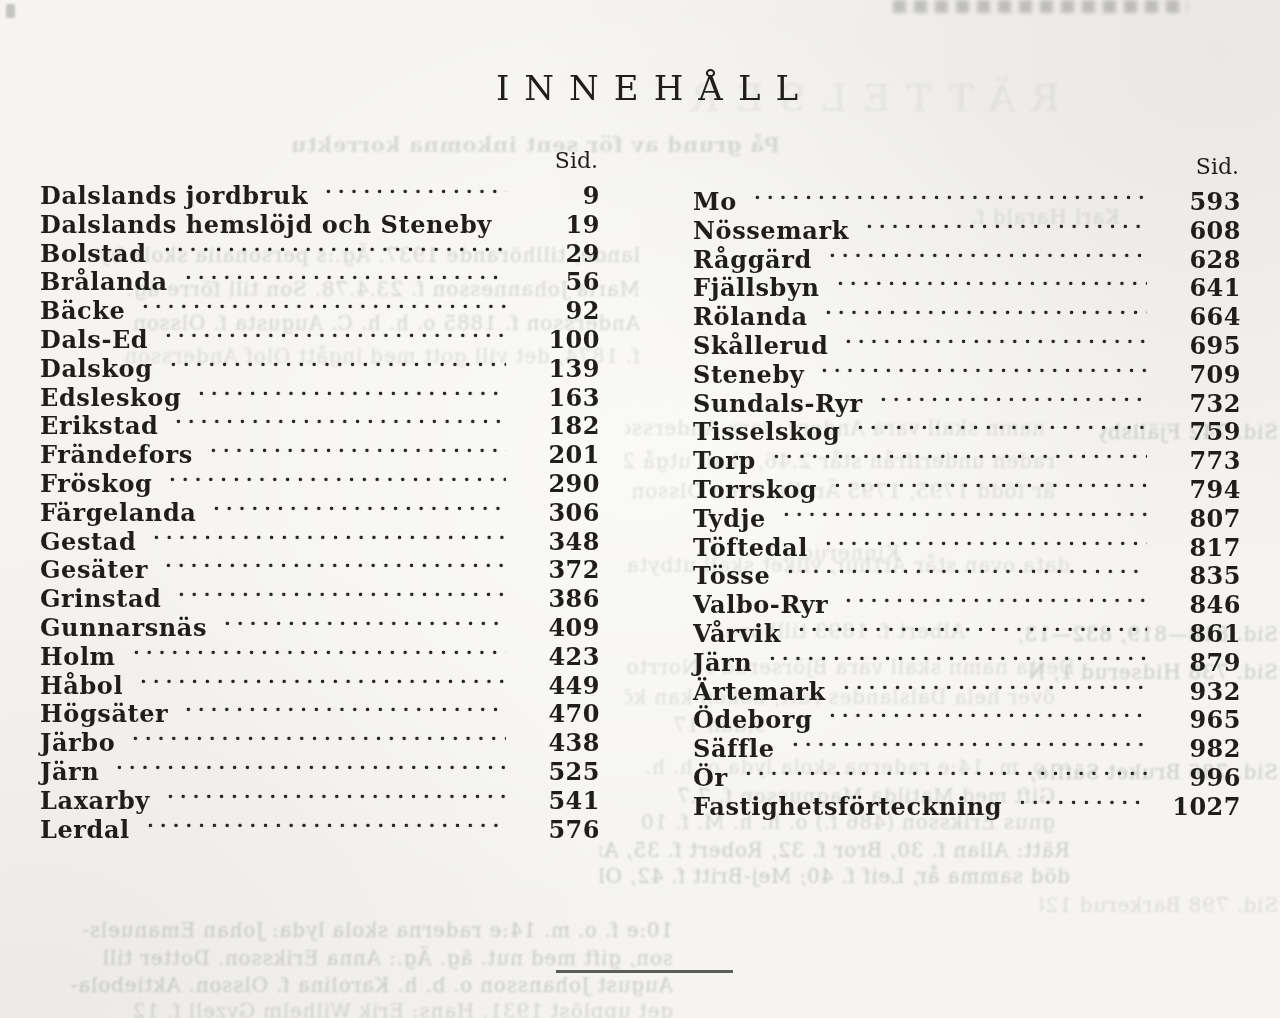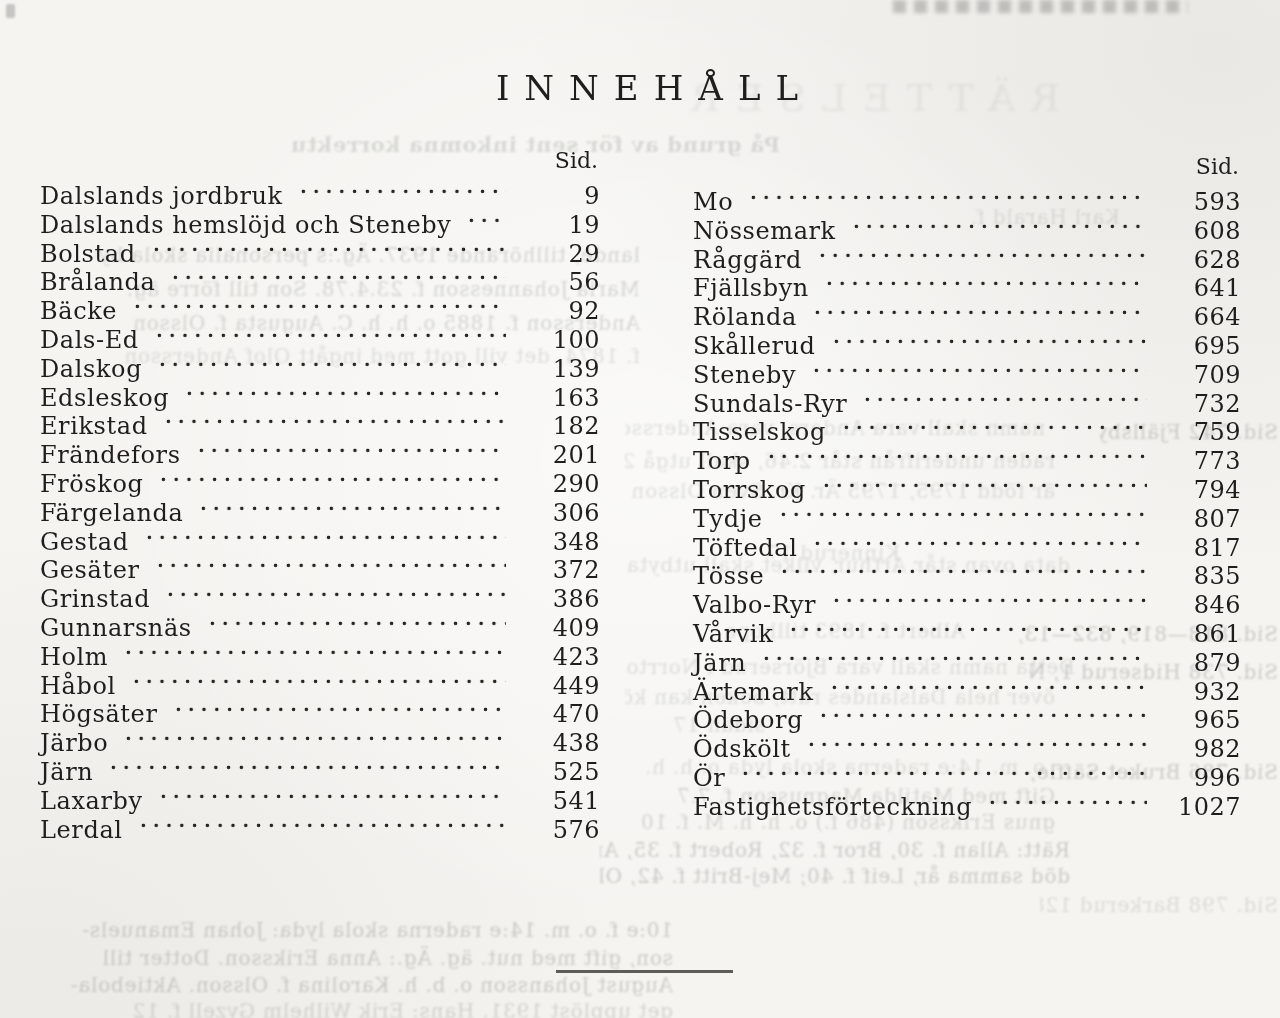--- a/index.html
+++ b/index.html
@@ -28,21 +28,21 @@
   .corner-mark{position:absolute;background:rgba(110,110,108,.35);filter:blur(1px);border-radius:2px;}
   
   .title{
     position:absolute;top:68px;left:0;width:1280px;padding-left:14px;box-sizing:border-box;
     text-align:center;font-size:34px;letter-spacing:15px;text-indent:15px;
   }
   .toc-col{position:absolute;}
   .col-left{left:40px;top:148px;width:560px;}
   .col-right{left:693px;top:154px;width:548px;}
   .sid-header{height:34px;text-align:right;font-size:22px;padding-right:2px;box-sizing:border-box;}
-  .toc-row{display:flex;align-items:baseline;height:28.8px;font-size:24px;line-height:28.8px;}
+  .toc-row{display:flex;align-items:baseline;height:28.8px;font-size:24px;line-height:28.8px;font-weight:bold;}
   .toc-label{white-space:nowrap;letter-spacing:.6px;}
   .leader{
     flex:1;align-self:stretch;margin:0 28px 0 14px;
     background-image:radial-gradient(circle,#26241f 1.5px,rgba(0,0,0,0) 2.1px);
     background-size:12.8px 28.8px;background-position:left 0 bottom 5px;background-repeat:repeat-x;
   }
   .pagenum{min-width:66px;text-align:right;letter-spacing:.5px;}
 </style>
 </head>
 <body>
@@ -297,21 +297,21 @@
         <span class="toc-label">Ärtemark</span>
         <span class="leader"></span>
         <span class="pagenum">932</span>
       </div>
     <div class="toc-row">
         <span class="toc-label">Ödeborg</span>
         <span class="leader"></span>
         <span class="pagenum">965</span>
       </div>
     <div class="toc-row">
-        <span class="toc-label">Ödskölt</span>
+        <span class="toc-label">Säffle</span>
         <span class="leader"></span>
         <span class="pagenum">982</span>
       </div>
     <div class="toc-row">
         <span class="toc-label">Ör</span>
         <span class="leader"></span>
         <span class="pagenum">996</span>
       </div>
     <div class="toc-row">
         <span class="toc-label">Fastighetsförteckning</span>

